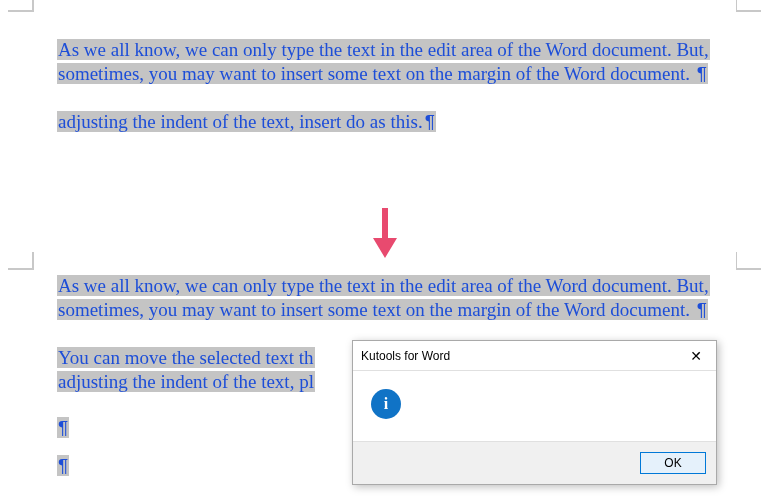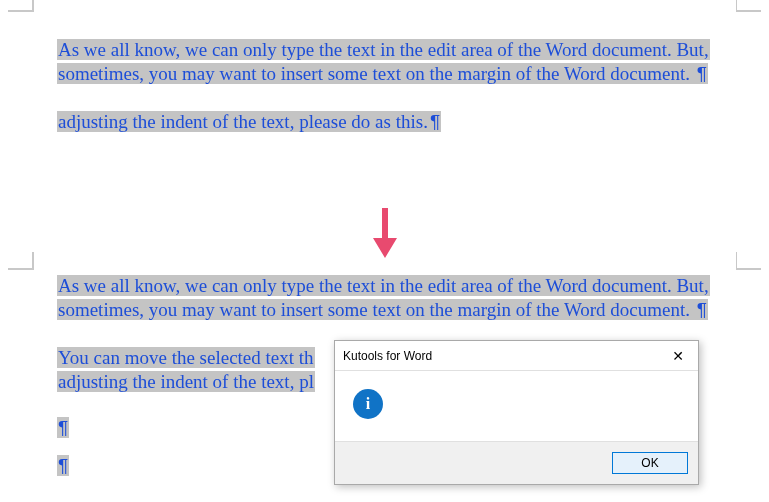--- a/index.html
+++ b/index.html
@@ -107,21 +107,21 @@
     font-weight: bold;
   }
   .dlg-footer {
     background: #f0f0f0;
     border-top: 1px solid #e0e0e0;
     padding: 10px;
     display: flex;
     justify-content: flex-end;
   }
   .dlg-ok {
-    width: 76px;
+    width: 66px;
     height: 22px;
     border: 1px solid #0078d7;
     background: #e5f1fb;
     font-size: 12px;
     color: #000;
     cursor: pointer;
     font-family: "Segoe UI", Arial, sans-serif;
   }
   
   #sec1 { top: 0; height: 200px; }
@@ -141,21 +141,21 @@
   </div>
   <div class="doc-text" style="top:38px;">
     <p class="para">
       <span class="hl">As we all know, we can only type the text in the edit area of the Word document. But,</span>
     </p>
     <p class="para">
       <span class="hl">sometimes, you may want to insert some text on the margin of the Word document. </span><span class="hl pilcrow">¶</span>
     </p>
     <p class="para" style="height:24px;"></p>
     <p class="para">
-      <span class="hl">adjusting the indent of the text, please do as this.</span><span class="hl pilcrow">¶</span>
+      <span class="hl">adjusting the indent of the text, insert do as this.</span><span class="hl pilcrow">¶</span>
     </p>
   </div>
 </div>
 
 <div id="arrowSec" class="arrow-wrap">
   <svg class="arrow-svg" width="40" height="54" viewBox="0 0 40 54">
     <path d="M17 2 L23 2 L23 32 L32 32 L20 52 L8 32 L17 32 Z" fill="#e84a6f"></path>
   </svg>
 </div>
 
@@ -184,21 +184,21 @@
     <p class="para">
       <span class="hl pilcrow">¶</span>
     </p>
     <p class="para" style="height:14px;"></p>
     <p class="para">
       <span class="hl pilcrow">¶</span>
     </p>
   </div>
 </div>
 
-<div class="dialog" style="left:334px; top:340px;">
+<div class="dialog" style="left:352px; top:340px;">
   <div class="dlg-titlebar">
     <span class="dlg-title">Kutools for Word</span>
     <div class="dlg-close">
       <span>✕</span>
     </div>
   </div>
   <div class="dlg-body">
     <div class="info-icon">
       <span>i</span>
     </div>

